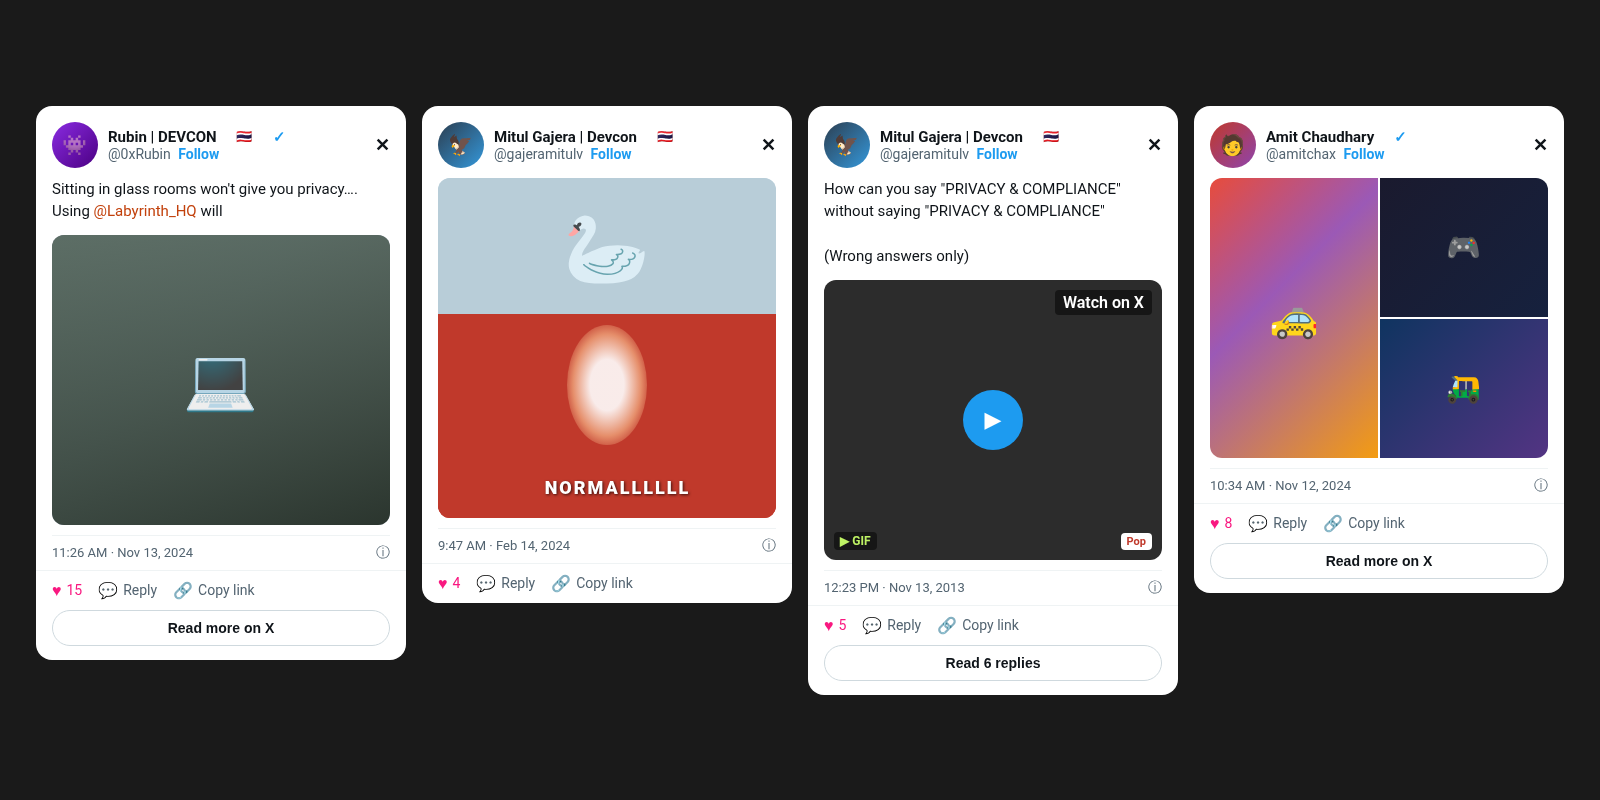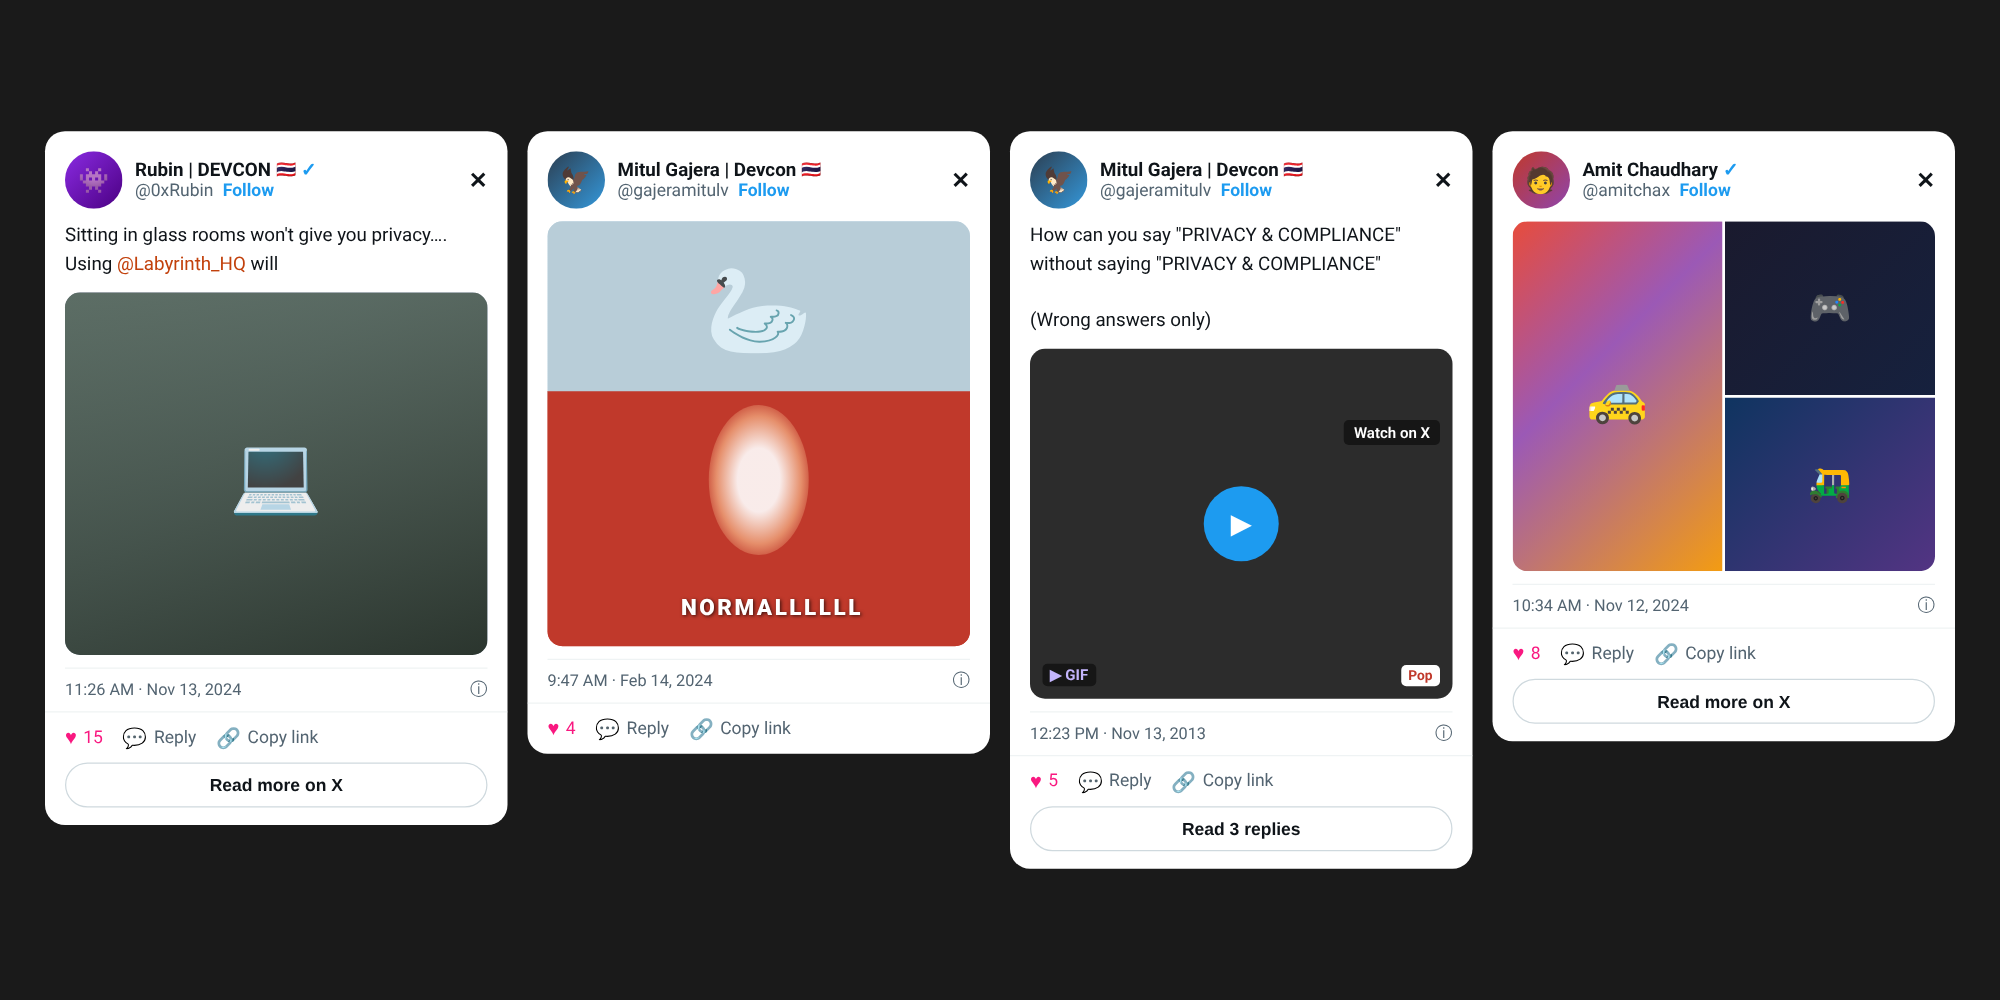--- a/index.html
+++ b/index.html
@@ -58,21 +58,21 @@
       font-weight: bold;
       color: #fff;
     }
     .user-info {}
     .user-name {
       font-size: 15px;
       font-weight: 700;
       color: #0f1419;
       display: flex;
       align-items: center;
-      gap: 4px;
+      gap: 20px;
     }
     .verified-icon {
       color: #1d9bf0;
       font-size: 15px;
     }
     .flag-icon {
       font-size: 13px;
     }
     .user-handle {
       font-size: 14px;
@@ -221,32 +221,31 @@
       align-items: center;
       justify-content: center;
       color: white;
       font-size: 22px;
     }
     .watch-on-x {
       position: absolute;
       top: 10px;
       right: 10px;
       color: white;
-      font-size: 12px;
+      font-size: 16px;
       font-weight: 600;
       background: rgba(0,0,0,0.5);
       padding: 3px 8px;
       border-radius: 4px;
-      margin-top: 47px;
     }
     .gif-badge {
       position: absolute;
       bottom: 10px;
       left: 10px;
-      color: #c4b5fd;
+      color: #bef264;
       font-size: 12px;
       font-weight: 700;
       background: rgba(0,0,0,0.5);
       padding: 2px 6px;
       border-radius: 4px;
     }
     .pop-badge {
       position: absolute;
       bottom: 10px;
       right: 10px;
@@ -481,21 +480,21 @@
       </div>
       <div class="action-item">
         <span class="action-icon reply-icon">💬</span>
         <span>Reply</span>
       </div>
       <div class="action-item">
         <span class="action-icon">🔗</span>
         <span>Copy link</span>
       </div>
     </div>
-    <button class="read-more-btn">Read 3 replies</button>
+    <button class="read-more-btn">Read 6 replies</button>
   </div>
 
   <div class="card">
     <div class="card-inner">
       <div class="card-header">
         <div class="card-header-left">
           <div class="avatar">
             <div class="avatar-placeholder av-amit">🧑</div>
           </div>
           <div class="user-info">

